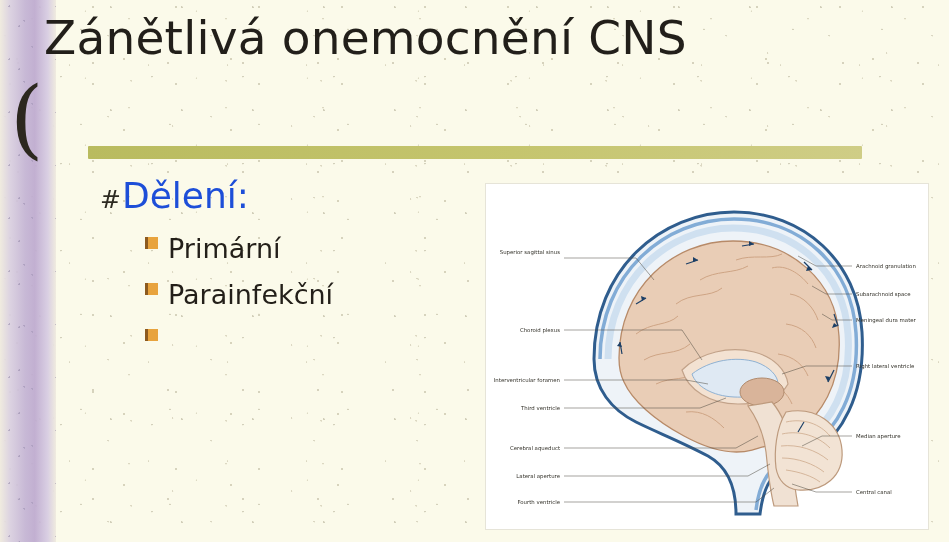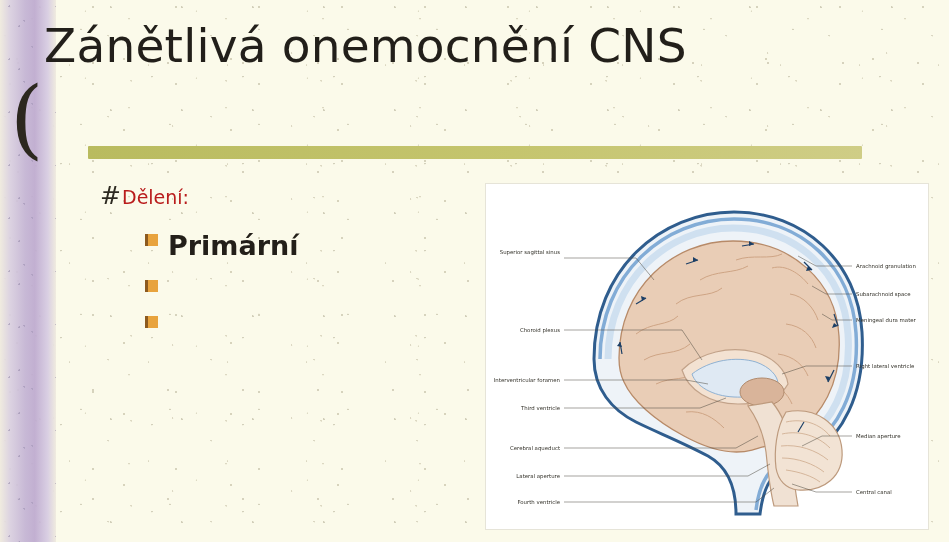--- a/index.html
+++ b/index.html
@@ -63,21 +63,21 @@
       radial-gradient(circle at 20% 12%, #8a7fa0 0.9px, transparent 1.1px),
       radial-gradient(circle at 62% 34%, #9286a8 0.8px, transparent 1.0px),
       radial-gradient(circle at 35% 61%, #8a7fa0 0.9px, transparent 1.1px),
       radial-gradient(circle at 75% 82%, #9b8fb0 0.8px, transparent 1.0px);
     background-size: 47px 53px, 39px 61px, 55px 43px, 43px 57px;
   }
   
   .title {
     position: absolute;
     left: 44px;
-    top: 16px;
+    top: 8px;
     font-size: 47px;
     line-height: 60px;
     color: #221f1a;
     font-family: "DejaVu Sans", sans-serif;
     letter-spacing: 0.2px;
     white-space: nowrap;
   }
   
   .underline-bar {
     position: absolute;
@@ -106,21 +106,21 @@
     left: 100px;
     top: 176px;
     width: 380px;
   }
   .bullet-row {
     display: flex;
     align-items: baseline;
     margin-bottom: 4px;
   }
   .bullet-row.level1 { padding-left: 0; }
-  .bullet-row.level2 { padding-left: 44px; margin-bottom: 2px; font-weight: bold; }
+  .bullet-row.level2 { padding-left: 44px; margin-bottom: 2px; }
 
   .marker-hash {
     width: 22px;
     flex: 0 0 22px;
     color: #2d2a21;
     font-size: 25px;
     line-height: 40px;
     font-family: "DejaVu Sans", sans-serif;
   }
   .marker-square {
@@ -133,23 +133,23 @@
     position: absolute;
     left: 1px;
     top: 13px;
     width: 13px;
     height: 12px;
     background: #e8a33d;
     border-left: 3px solid #8c5a1f;
     box-sizing: border-box;
   }
   .lvl1-text {
-    font-size: 19px;
+    font-size: 36px;
     line-height: 40px;
-    color: #b91c1c;
+    color: #1d4ed8;
     font-family: "DejaVu Sans", sans-serif;
     text-align: right;
   }
   .lvl2-text {
     font-size: 27px;
     line-height: 38px;
     color: #231f19;
     font-family: "DejaVu Sans", sans-serif;
   }
   
@@ -200,20 +200,21 @@
           <span></span>
         </div>
       <div class="lvl2-text">Primární</div>
     </div>
 
 
     <div class="bullet-row level2">
       <div class="marker-square">
           <span></span>
         </div>
+      <div class="lvl2-text">Parainfekční</div>
     </div>
 
     <div class="bullet-row level2">
       <div class="marker-square">
           <span></span>
         </div>
     </div>
 
   </div>
 

